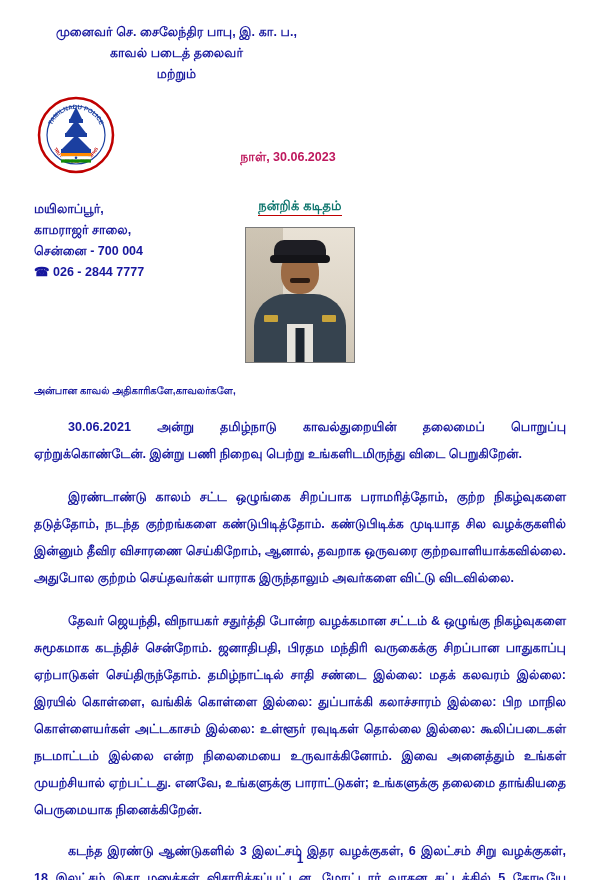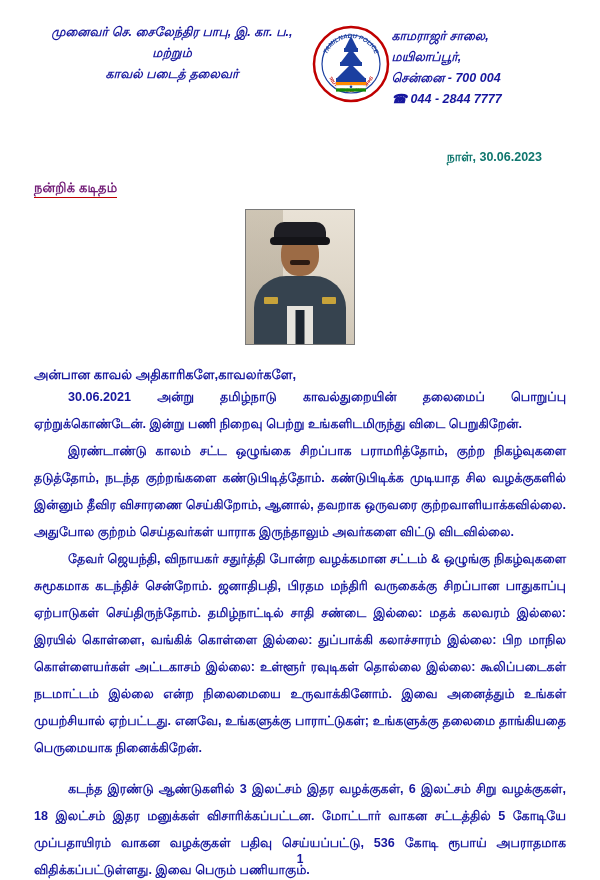--- a/index.html
+++ b/index.html
@@ -19,25 +19,24 @@
     position: relative;
     width: 600px;
     height: 880px;
     box-sizing: border-box;
     padding: 14px 34px 10px 34px;
   }
 
   
   .header {
     display: flex;
-    flex-direction: row;
+    flex-direction: column;
     align-items: flex-start;
     justify-content: space-between;
     height: 120px;
-    font-style: italic;
   }
   .header-left {
     width: 285px;
     text-align: center;
     padding-top: 8px;
   }
   .header-left .line {
     color: #17179e;
     font-weight: bold;
     font-size: 12.5px;
@@ -71,34 +70,35 @@
   .header-right .line {
     color: #17179e;
     font-weight: bold;
     font-size: 12.5px;
     line-height: 21px;
     white-space: nowrap;
   }
 
   
   .date-row {
-    text-align: right;
+    text-align: center;
     padding-right: 24px;
     margin-top: 16px;
     font-size: 12.5px;
     font-weight: bold;
+    color: #be185d;
+  }
+
+  
+  .doc-title {
+    text-align: center;
+    margin-top: 32px;
+    font-size: 13px;
+    font-weight: bold;
     color: #0f766e;
-  }
-
-  
-  .doc-title {
-    margin-top: 14px;
-    font-size: 13px;
-    font-weight: bold;
-    color: #701a75;
     letter-spacing: 0.2px;
   }
   .doc-title span {
     border-bottom: 1.5px solid #c00000;
     padding-bottom: 2px;
   }
 
   
   .photo-wrap {
     display: flex;
@@ -203,25 +203,26 @@
     bottom: 40px;
     width: 14px;
     height: 7px;
     background: #c8a33a;
     border-radius: 1px;
   }
 
   
   .salutation {
     margin-top: 22px;
-    font-size: 13px;
+    font-size: 10px;
     font-weight: bold;
     color: #17179e;
   }
   .para {
+    margin-top: 16px;
     font-size: 12.6px;
     font-weight: bold;
     line-height: 27px;
     color: #17179e;
     text-align: justify;
     text-indent: 34px;
     text-justify: inter-word;
   }
   .para.tight { margin-top: 14px; }
 
@@ -238,22 +239,22 @@
 </style>
 </head>
 <body>
 
 <div class="page">
 
   <div class="header">
 
     <div class="header-left">
       <div class="line">முனைவர் செ. சைலேந்திர பாபு, இ. கா. ப.,</div>
+      <div class="line">காவல் படைத் தலைவர்</div>
       <div class="line small">மற்றும்</div>
-      <div class="line">காவல் படைத் தலைவர்</div>
     </div>
 
     <div class="header-logo">
       <div class="emblem">
         <svg width="78" height="100" viewBox="0 0 78 100" xmlns="http://www.w3.org/2000/svg">
           <circle cx="39" cy="48" r="37" fill="#ffffff" stroke="#c00000" stroke-width="2.5"></circle>
           <circle cx="39" cy="48" r="29" fill="#ffffff" stroke="#1b3fa0" stroke-width="1.2"></circle>
           <path id="arcTop" d="M 13 48 A 26 26 0 0 1 65 48" fill="none"></path>
           <text font-size="6.2" fill="#1b3fa0" font-family="Liberation Sans, sans-serif" font-weight="bold">
             <textPath href="#arcTop" startOffset="50%" text-anchor="middle">TAMILNADU POLICE</textPath>
@@ -276,24 +277,24 @@
             <rect x="24" y="66" width="30" height="3.2" fill="#ff8a00"></rect>
             <rect x="24" y="69.2" width="30" height="3.2" fill="#ffffff" stroke="#b0b0b0" stroke-width="0.3"></rect>
             <rect x="24" y="72.4" width="30" height="3.2" fill="#138808"></rect>
             <circle cx="39" cy="70.8" r="1.3" fill="#1b3fa0"></circle>
           </g>
         </svg>
       </div>
     </div>
 
     <div class="header-right">
+      <div class="line">மயிலாப்பூர்,</div>
       <div class="line">காமராஜர் சாலை,</div>
-      <div class="line">மயிலாப்பூர்,</div>
       <div class="line">சென்னை - 700 004</div>
-      <div class="line">☎  044 - 2844 7777</div>
+      <div class="line">☎  026 - 2844 7777</div>
     </div>
 
   </div>
 
   <div class="date-row">நாள், 30.06.2023</div>
 
   <div class="doc-title">
     <span>நன்றிக் கடிதம்</span>
   </div>
 

